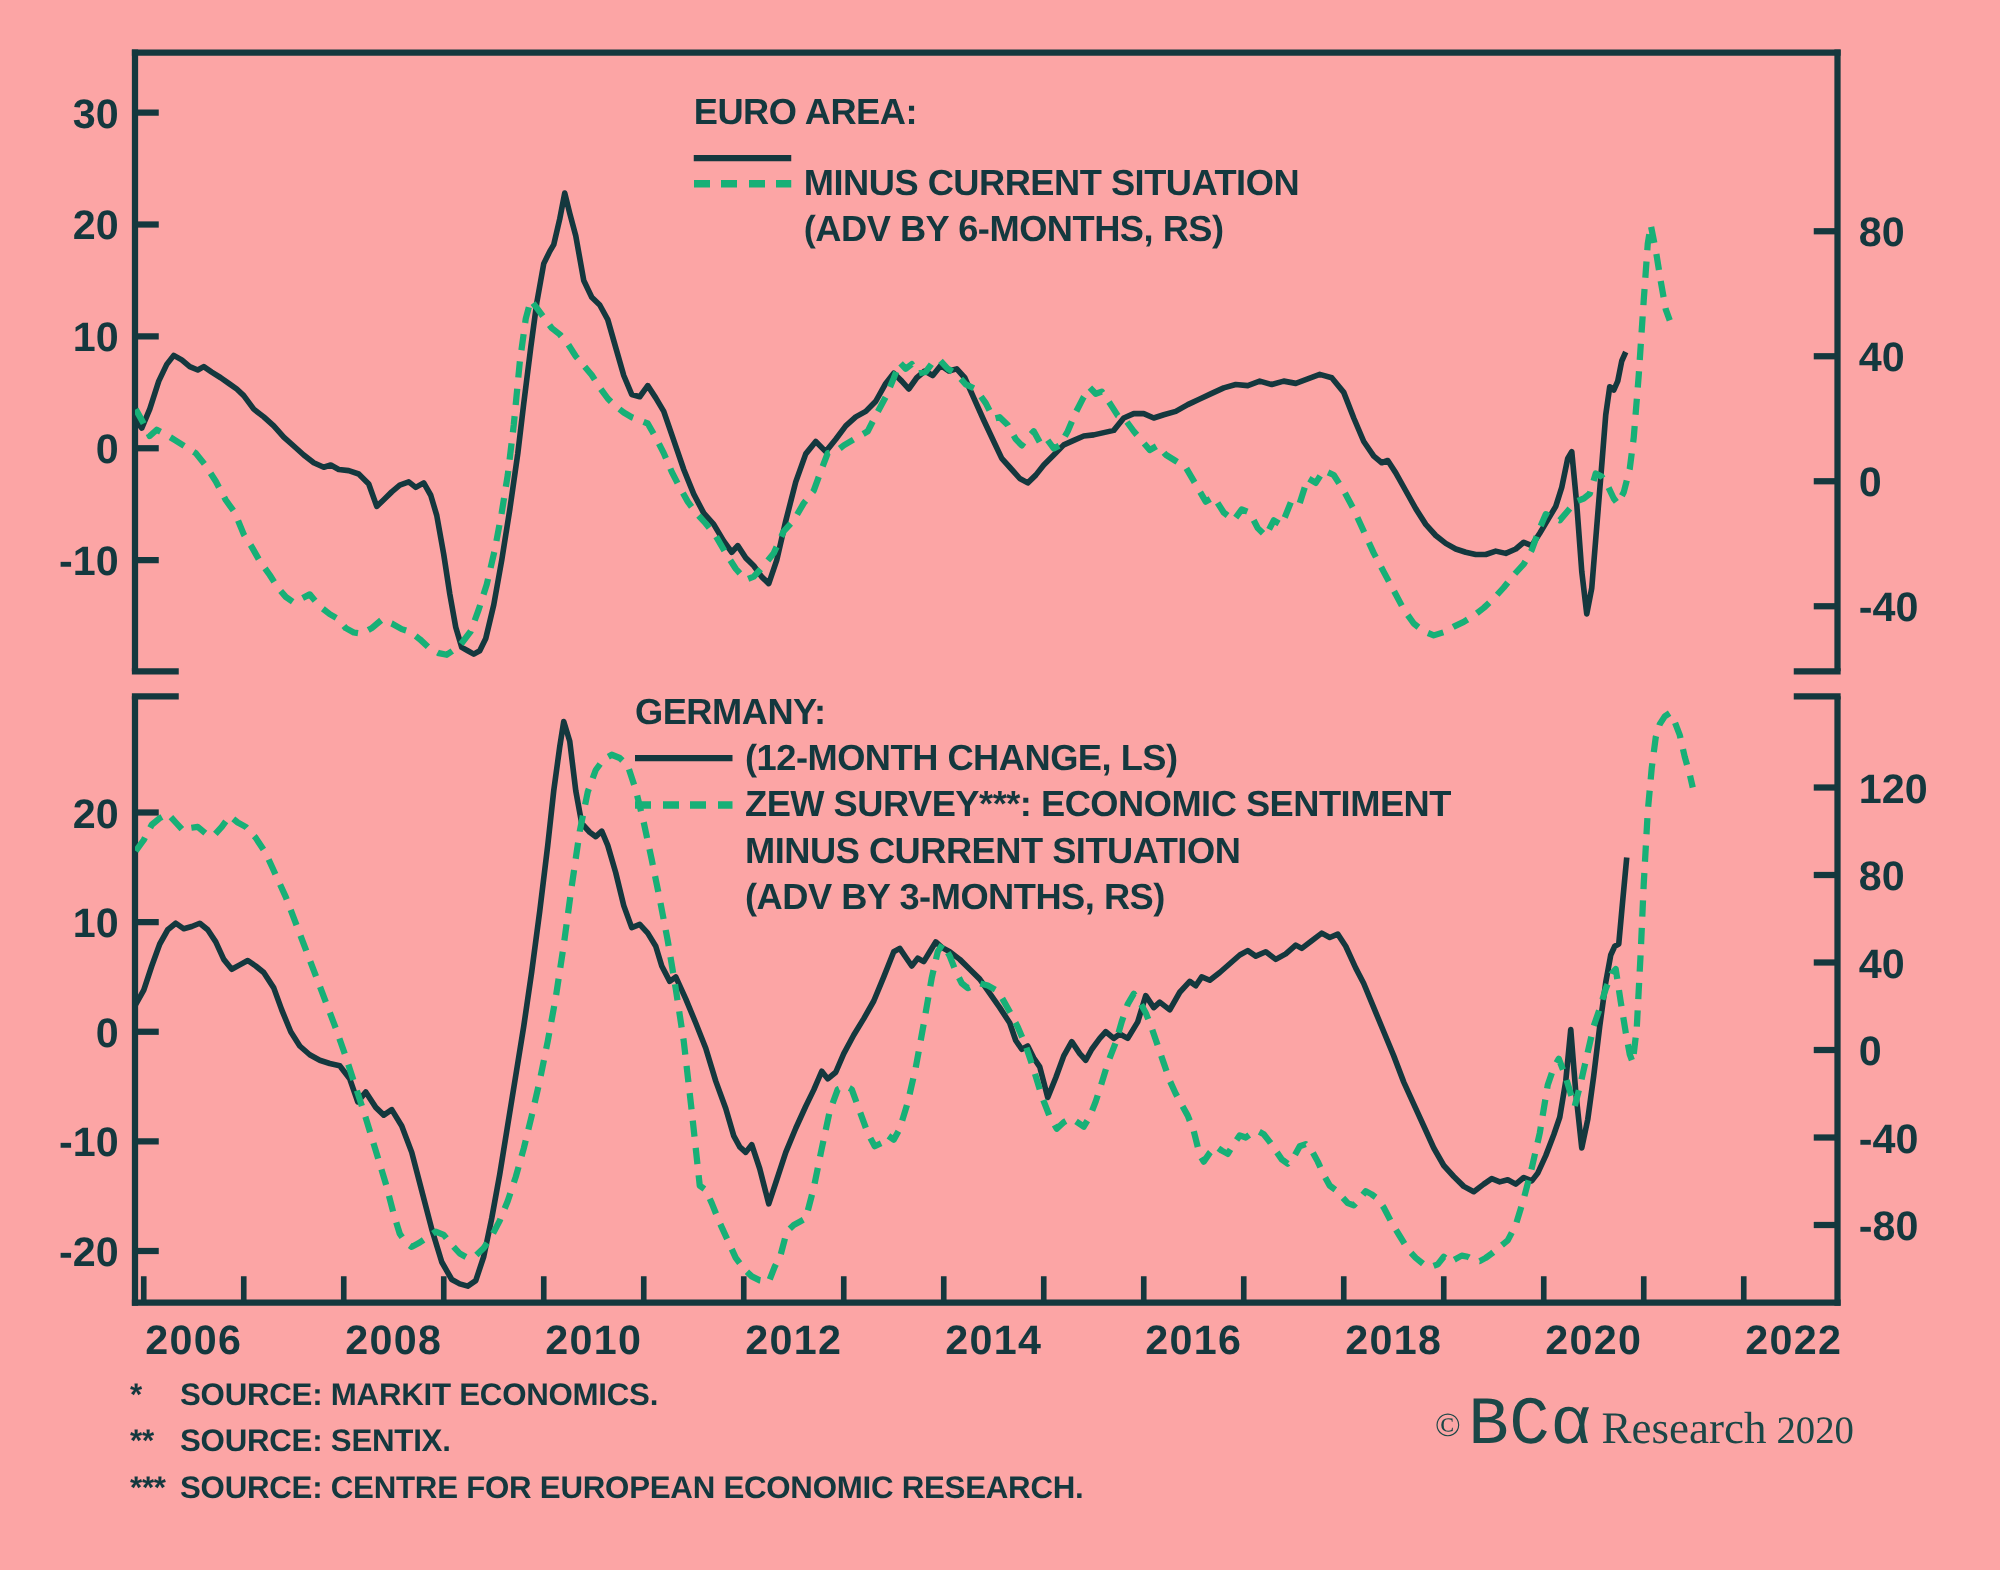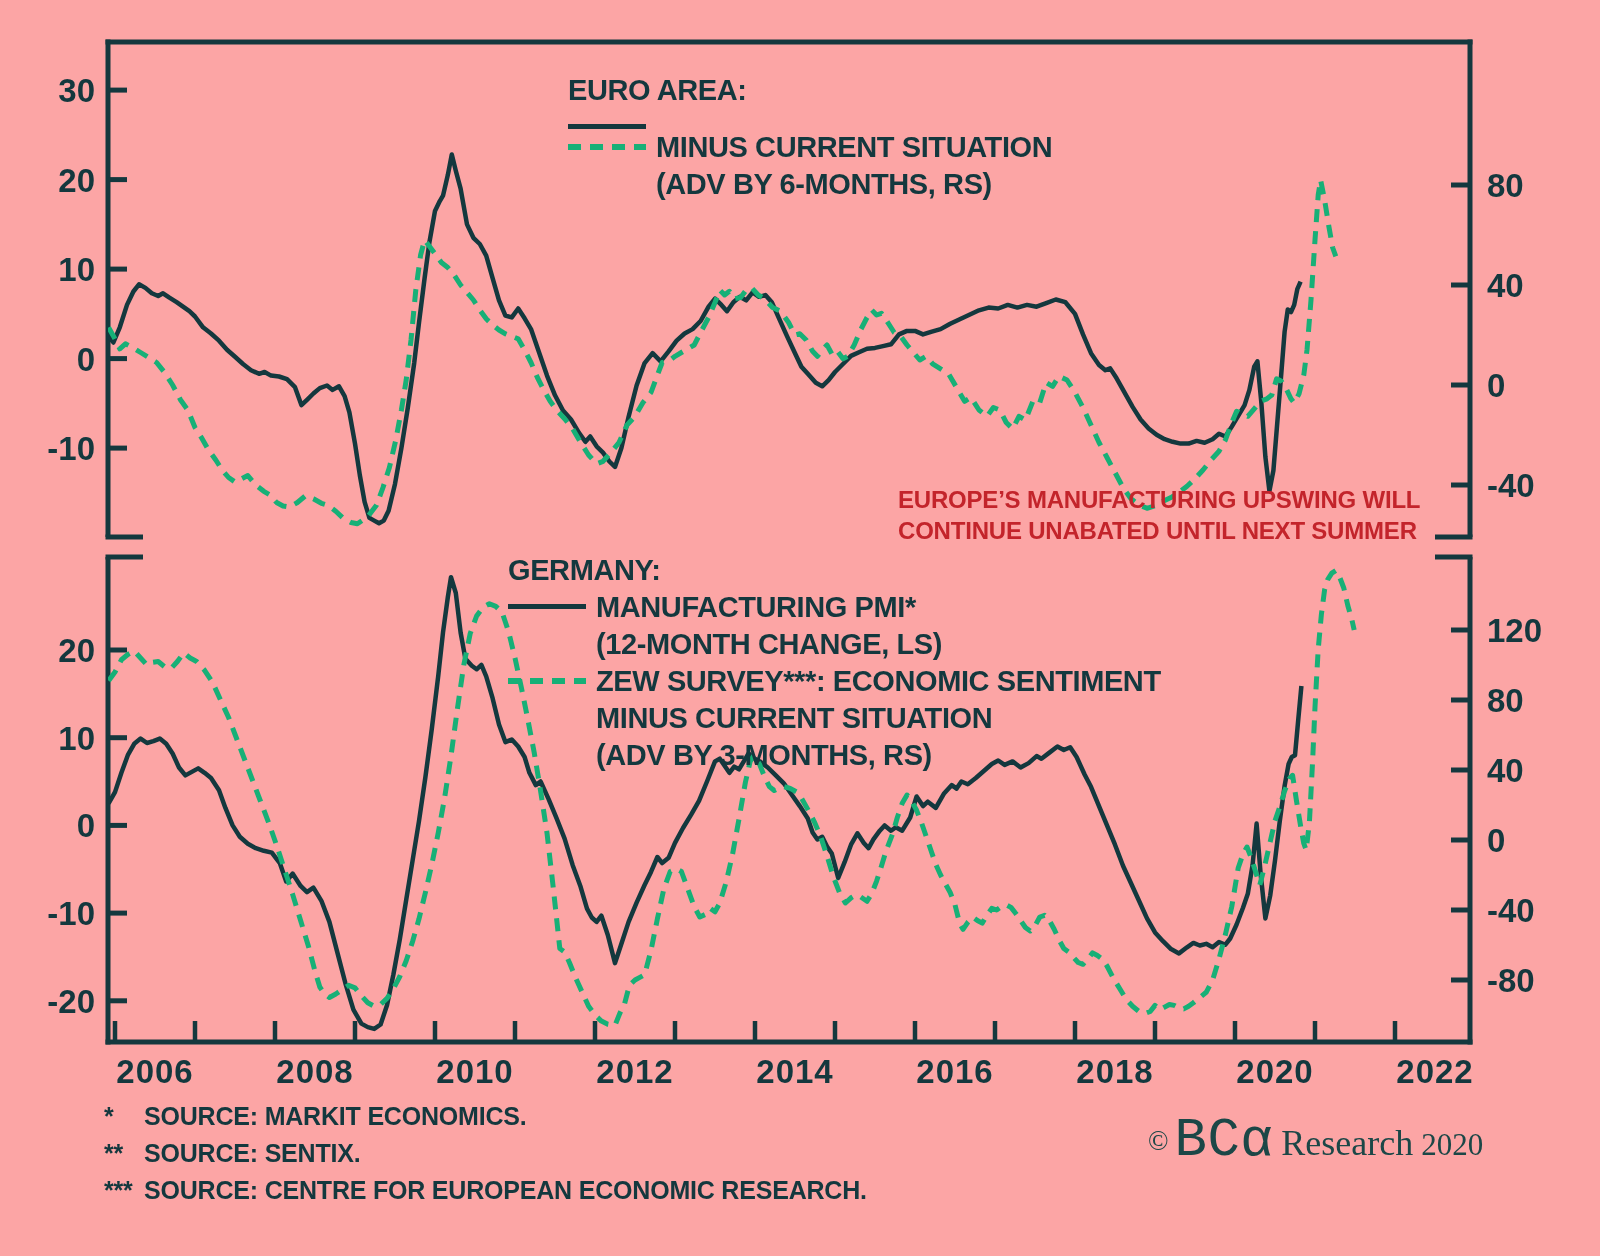--- a/index.html
+++ b/index.html
@@ -160,57 +160,52 @@
         <text x="795" y="1083" text-anchor="middle" font-size="34" letter-spacing="1">2014</text>
         <text x="955" y="1083" text-anchor="middle" font-size="34" letter-spacing="1">2016</text>
         <text x="1115" y="1083" text-anchor="middle" font-size="34" letter-spacing="1">2018</text>
         <text x="1275" y="1083" text-anchor="middle" font-size="34" letter-spacing="1">2020</text>
         <text x="1435" y="1083" text-anchor="middle" font-size="34" letter-spacing="1">2022</text>
         <path d="M108.6,803.5L115.0,792.1L121.4,772.8L127.8,755.2L134.2,743.8L140.6,738.6L147.0,743.0L153.4,741.2L159.8,738.6L166.2,743.8L172.6,753.5L179.0,767.5L185.4,775.4L191.8,771.9L198.2,768.4L204.6,772.8L211.0,778.0L219.0,790.3L225.4,807.9L232.6,825.4L239.8,836.8L247.8,843.8L255.8,848.2L263.8,850.8L271.8,852.6L279.8,863.1L286.2,881.5L292.6,873.6L300.6,885.9L307.0,892.1L313.4,887.7L321.4,900.8L329.4,921.9L337.4,952.6L345.4,983.3L353.4,1009.6L361.4,1023.6L367.8,1027.1L374.2,1028.9L380.6,1024.5L387.0,1005.2L393.4,974.5L399.8,939.4L406.2,899.9L412.6,860.5L419.0,821.0L425.4,777.2L431.8,728.9L438.2,676.3L443.0,632.5L447.8,597.4L451.0,577.2L455.8,593.0L460.6,632.5L465.4,658.8L471.8,665.8L476.6,669.3L481.4,664.9L486.2,676.3L492.6,698.2L499.0,724.5L505.4,742.1L511.8,739.5L518.2,746.5L524.6,757.0L529.4,772.8L535.8,785.1L540.6,781.5L548.6,799.1L556.6,818.4L564.6,838.6L572.6,864.9L580.6,886.8L587.0,908.7L591.8,917.5L596.6,921.9L601.4,915.7L607.8,935.0L615.0,963.1L621.4,943.8L628.6,921.9L636.6,902.6L644.6,885.0L651.0,871.9L657.4,857.0L662.2,863.1L668.6,857.8L675.0,842.9L683.0,828.0L691.0,814.9L699.0,800.8L707.0,781.5L715.0,761.4L719.8,758.7L724.6,765.8L729.4,772.8L734.2,766.6L739.0,769.3L743.8,761.4L748.6,753.5L753.4,757.9L759.8,761.4L767.8,767.5L775.8,775.4L783.8,783.3L791.8,794.7L799.8,806.1L807.8,818.4L812.6,832.4L817.4,839.4L822.2,836.8L827.0,846.4L831.8,853.5L838.2,878.0L844.6,862.2L851.0,844.7L857.4,833.3L863.8,842.9L868.6,848.2L873.4,839.4L879.8,830.7L884.6,825.4L891.0,830.7L895.8,827.2L902.2,830.7L910.2,817.5L916.6,796.5L923.0,806.1L927.8,801.7L935.8,807.9L943.8,793.8L951.8,785.1L956.6,788.6L961.4,781.5L967.8,784.2L975.8,778.0L983.8,771.0L991.8,764.0L998.2,760.5L1004.6,764.9L1012.6,761.4L1020.6,767.5L1028.6,763.1L1036.6,756.1L1041.4,758.7L1049.4,752.6L1057.4,746.5L1063.8,750.0L1070.2,747.3L1076.6,757.0L1084.6,774.5L1091.0,786.8L1099.0,806.1L1107.0,825.4L1115.0,844.7L1123.0,865.7L1131.0,883.3L1139.0,900.8L1147.0,918.4L1155.0,932.4L1163.0,941.2L1171.0,949.1L1179.0,953.4L1187.0,947.3L1193.4,942.9L1199.8,945.5L1206.2,943.8L1212.6,947.3L1219.0,942.0L1225.4,944.7L1230.2,938.5L1236.6,924.5L1243.0,907.8L1247.8,893.8L1252.6,864.9L1256.6,823.6L1260.6,873.6L1265.4,918.4L1270.2,895.6L1275.0,860.5L1279.8,821.0L1284.6,785.9L1288.6,764.0L1291.8,757.0L1295.0,755.2L1298.2,720.2L1301.4,686.0" fill="none" stroke-linejoin="round" clip-path="url(#clip1)" stroke="#14383e" stroke-width="4.5"></path>
         <path d="M108.6,680.8L115.0,672.0L121.4,659.8L127.8,654.5L134.2,651.0L140.6,658.0L147.0,665.0L151.8,662.4L158.2,661.5L164.6,666.8L171.0,668.5L177.4,661.5L183.8,652.8L190.2,658.0L196.6,661.5L204.6,670.3L212.6,682.5L220.6,700.0L228.6,717.5L236.6,738.5L244.6,759.5L252.6,780.5L260.6,801.5L268.6,822.5L276.6,845.3L284.6,869.8L292.6,894.3L300.6,920.5L308.6,946.8L315.0,971.3L319.8,987.0L324.6,994.0L329.4,997.5L335.8,994.0L342.2,989.6L348.6,985.3L355.0,987.9L361.4,995.8L367.8,1002.8L374.2,1006.3L380.6,1004.5L387.0,998.4L393.4,988.8L399.8,976.5L406.2,960.8L412.6,941.5L419.0,918.8L425.4,892.5L431.8,864.5L438.2,833.0L444.6,798.0L451.0,756.0L457.4,708.8L463.8,665.0L470.2,633.5L476.6,616.0L483.0,607.3L489.4,603.8L495.8,606.4L502.2,612.5L508.6,631.8L515.0,658.0L521.4,687.8L527.8,719.3L534.2,752.5L540.6,791.0L547.0,833.0L553.4,889.0L559.8,948.5L564.6,952.0L569.4,962.5L575.8,978.3L582.2,992.3L588.6,1006.3L595.0,1015.0L601.4,1021.1L607.8,1024.3L615.0,1025.5L619.8,1013.3L624.6,1003.6L629.4,985.3L635.0,980.0L639.8,977.4L644.6,974.8L651.0,950.3L657.4,918.8L663.8,889.0L670.2,871.5L676.6,868.9L681.4,871.5L687.8,889.0L694.2,906.5L699.8,917.0L705.4,914.4L710.2,908.3L715.0,911.8L719.8,903.0L726.2,882.0L732.6,854.0L739.0,819.0L745.4,782.3L750.2,761.3L754.2,755.0L759.8,764.8L764.6,777.0L769.4,786.6L774.2,790.5L779.0,788.2L783.8,786.6L790.2,788.4L796.6,791.9L801.4,798.0L807.8,809.4L814.2,821.6L820.6,836.5L827.0,855.8L833.4,876.8L839.8,893.4L845.4,903.0L851.0,897.8L855.8,895.1L860.6,896.9L867.0,901.3L871.8,893.4L876.6,881.1L881.4,866.3L886.2,850.5L892.6,833.9L897.4,817.3L902.2,803.3L907.0,795.0L911.8,801.5L916.6,810.3L921.4,822.5L926.2,836.5L931.0,850.5L935.8,864.5L940.6,875.0L945.4,883.8L950.2,892.5L955.0,904.8L959.8,924.0L963.0,929.3L967.8,922.3L972.6,917.0L977.4,920.5L982.2,923.1L987.0,915.3L991.8,908.3L996.6,910.0L1001.4,906.5L1006.2,904.8L1011.0,907.4L1015.8,913.5L1020.6,920.5L1025.4,927.5L1030.2,931.0L1035.0,925.8L1039.8,917.0L1044.6,915.3L1049.4,920.5L1054.2,929.3L1059.0,939.8L1063.8,948.5L1068.6,952.0L1073.4,957.3L1078.2,962.5L1083.0,964.3L1087.8,959.0L1092.6,952.9L1097.4,955.5L1102.2,959.0L1107.0,966.0L1113.4,978.3L1119.8,988.8L1126.2,999.3L1132.6,1006.3L1139.0,1011.5L1145.4,1013.3L1150.2,1011.5L1155.0,1005.4L1159.8,1009.8L1164.6,1007.1L1169.4,1004.5L1174.2,1005.4L1179.0,1008.0L1183.8,1008.9L1188.6,1006.3L1193.4,1002.8L1199.8,997.5L1206.2,992.3L1212.6,980.0L1219.0,959.0L1225.4,934.5L1231.8,906.5L1238.2,868.0L1243.0,854.0L1247.0,847.0L1251.8,859.3L1256.6,875.0L1259.8,885.0L1264.6,866.3L1270.2,841.8L1275.0,820.8L1279.8,806.8L1284.6,791.0L1289.4,778.8L1292.6,775.3L1296.6,801.5L1300.6,826.0L1303.8,843.5L1306.2,850.0L1309.4,822.5L1312.6,761.3L1315.0,707.0L1318.2,649.3L1321.4,614.3L1324.6,589.8L1327.8,579.3L1331.8,573.1L1335.8,570.5L1339.8,577.5L1343.8,588.0L1347.8,605.5L1351.8,619.5L1354.2,630.0" fill="none" stroke-linejoin="round" clip-path="url(#clip1)" stroke="#17b077" stroke-width="5" stroke-dasharray="13 9"></path>
       </g>
     </svg>
 
-  <div class="legend" style="left:568px;top:72px">
+  <div class="legend" style="left:555px;top:72px">
     <div class="legend-title">EURO AREA:</div>
     <div class="legend-row">
       <span class="swatch solid"></span>
     </div>
     <div class="legend-row">
       <span class="swatch dashed"></span>
       <div class="legend-text">
         <div>MINUS CURRENT SITUATION</div>
         <div>(ADV BY 6-MONTHS, RS)</div>
       </div>
     </div>
   </div>
 
   <div class="legend" style="left:508px;top:552px">
     <div class="legend-title">GERMANY:</div>
     <div class="legend-row">
       <span class="swatch solid"></span>
       <div class="legend-text">
-        <div>MANUFACTURING PMI*</div>
         <div>(12-MONTH CHANGE, LS)</div>
       </div>
     </div>
     <div class="legend-row">
       <span class="swatch dashed"></span>
       <div class="legend-text">
         <div>ZEW SURVEY***: ECONOMIC SENTIMENT</div>
         <div>MINUS CURRENT SITUATION</div>
         <div>(ADV BY 3-MONTHS, RS)</div>
       </div>
     </div>
   </div>
 
-  <div class="annotation" style="left:898px;top:484px">
-    <div>EUROPE’S MANUFACTURING UPSWING WILL</div>
-    <div>CONTINUE UNABATED UNTIL NEXT SUMMER</div>
-  </div>
 
   <div class="footnotes" style="left:104px;top:1098px">
     <div class="footnote-row">
       <span>*</span>
       <span>SOURCE: MARKIT ECONOMICS.</span>
     </div>
     <div class="footnote-row">
       <span>**</span>
       <span>SOURCE: SENTIX.</span>
     </div>

